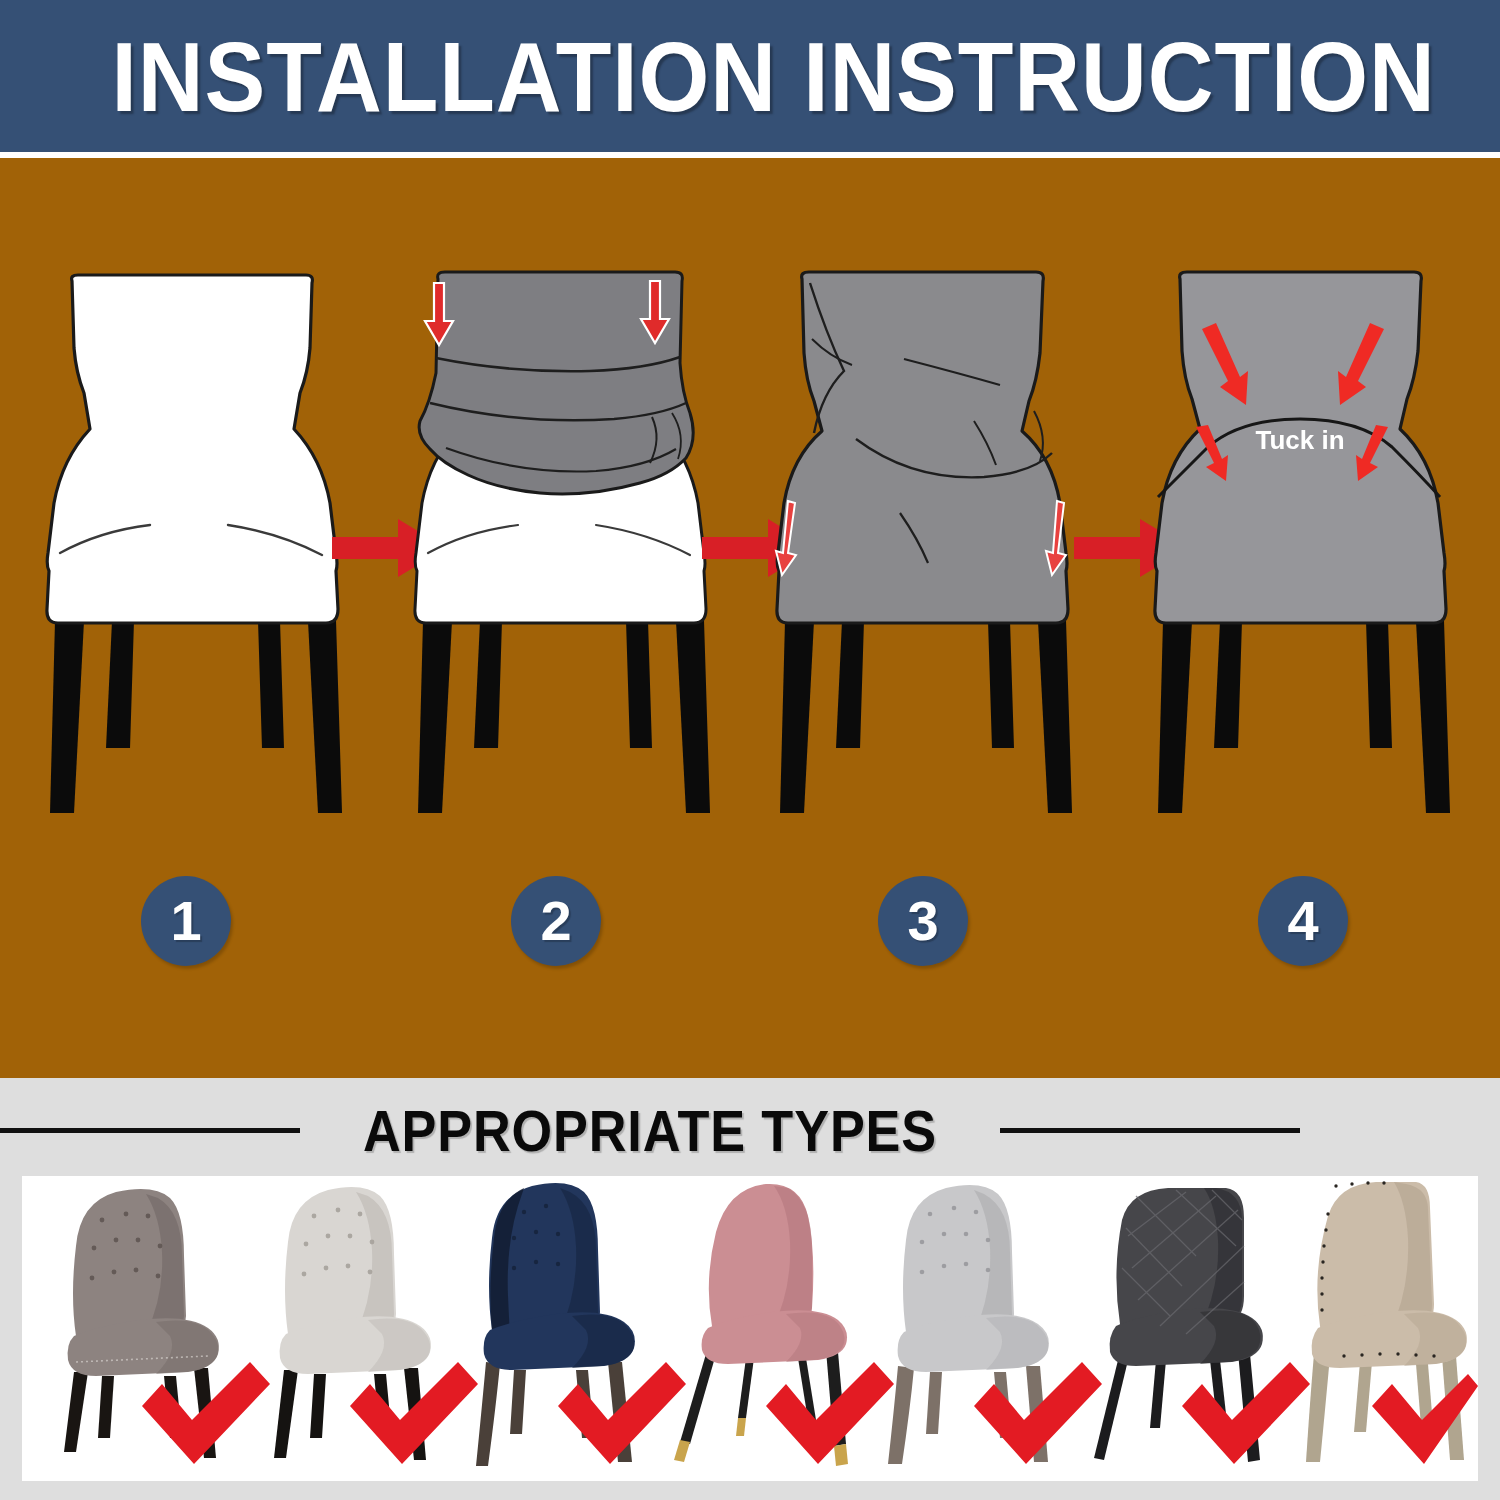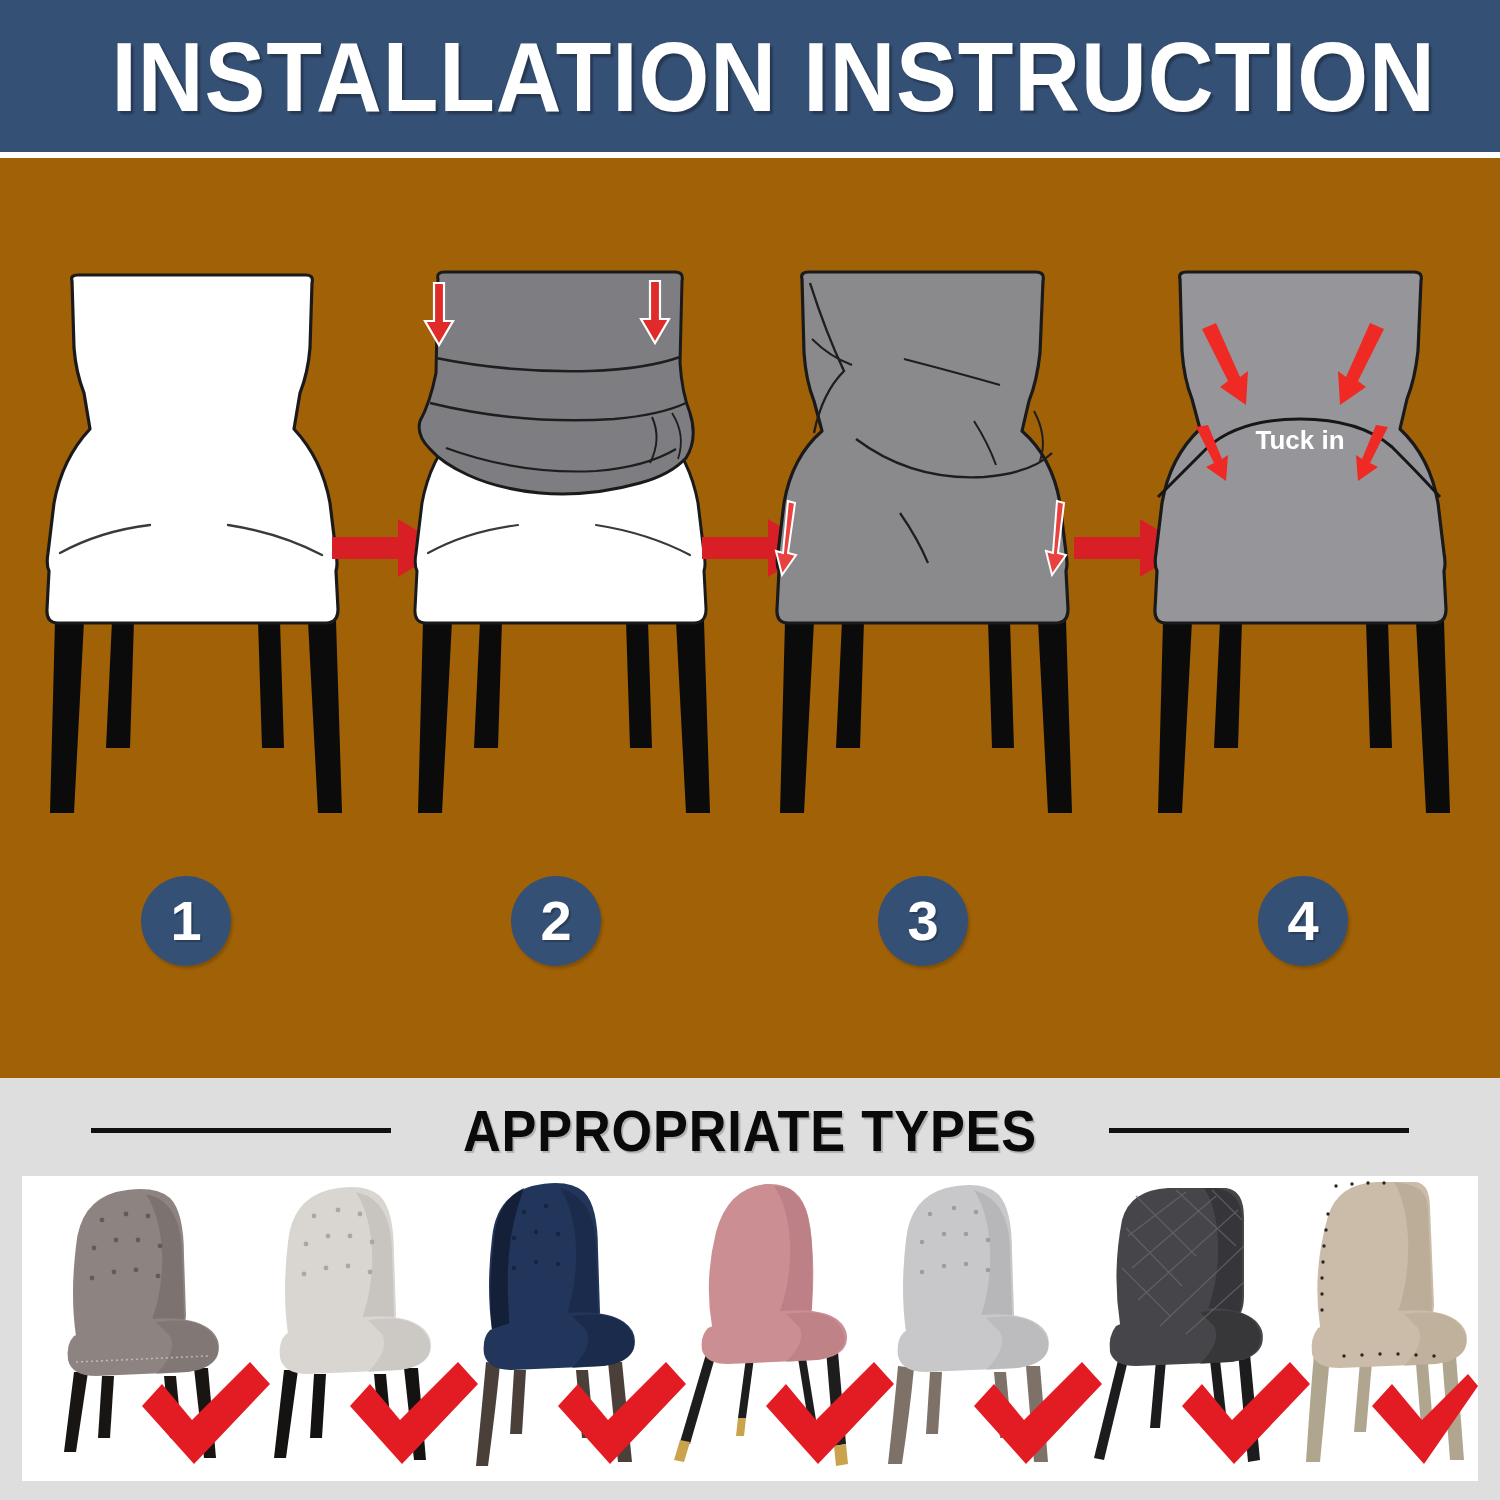--- a/index.html
+++ b/index.html
@@ -121,22 +121,22 @@
     height: 422px;
     background: #dedede;
   }
   .types-heading {
     position: absolute;
     left: 0; top: 8px;
     width: 1500px;
     height: 88px;
     display: flex;
     align-items: center;
-    justify-content: center;
-    gap: 40px;
+    justify-content: flex-start;
+    gap: 31px;
   }
   .rule {
     width: 300px;
     height: 5px;
     background: #111111;
   }
   .types-title {
     font-weight: bold;
     font-size: 58px;
     color: #0a0a0a;

